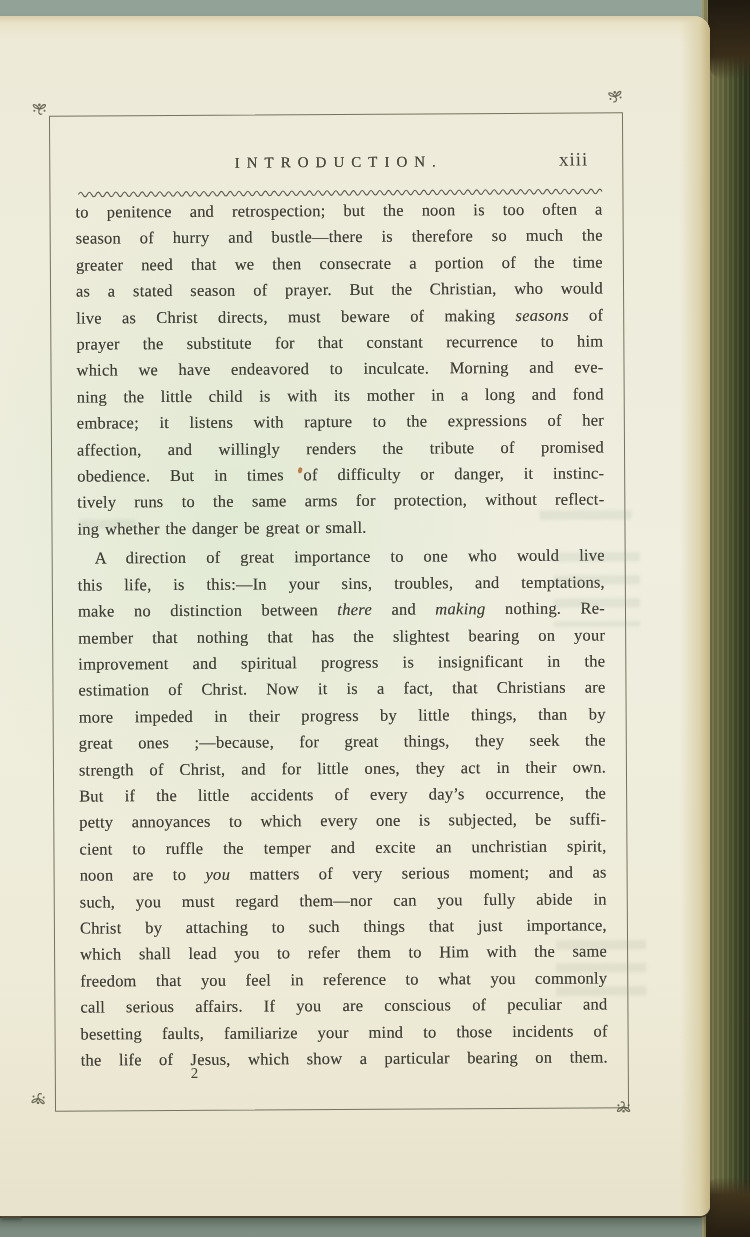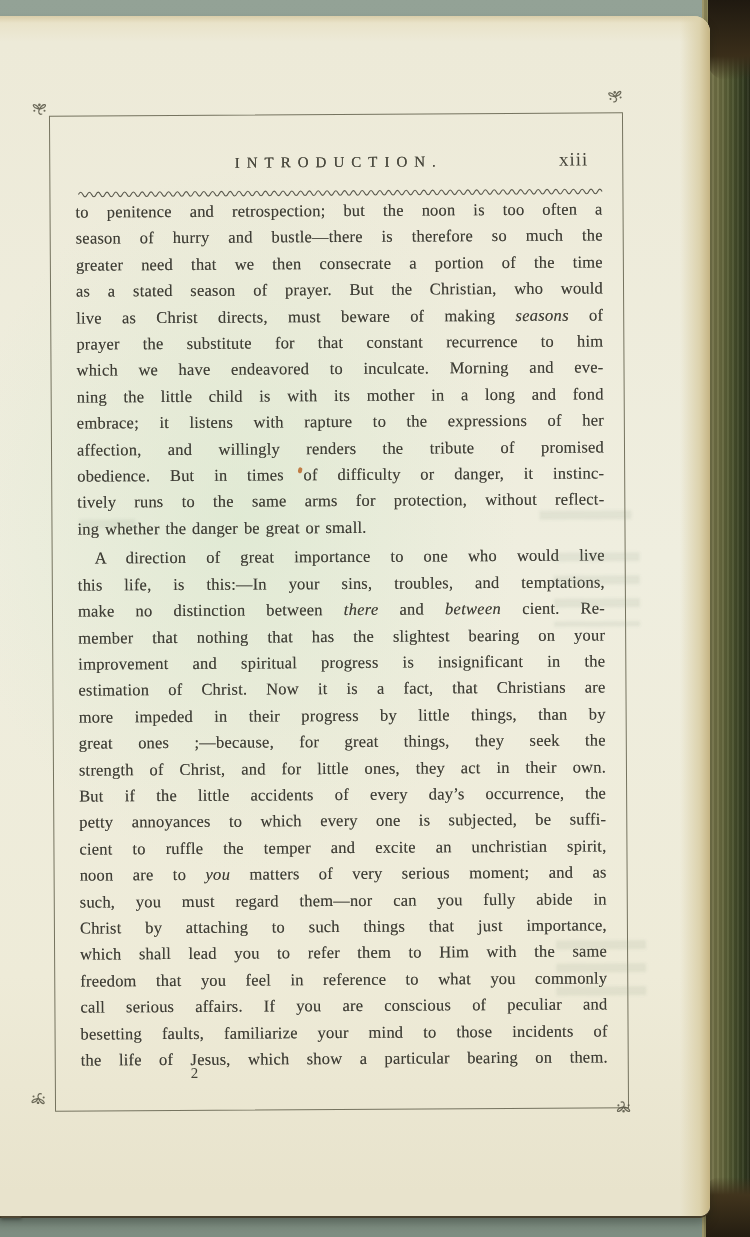--- a/index.html
+++ b/index.html
@@ -166,21 +166,21 @@
           <div class="tline"><span>ning the little child is with its mother in a long and fond</span></div>
           <div class="tline"><span>embrace; it listens with rapture to the expressions of her</span></div>
           <div class="tline"><span>affection, and willingly renders the tribute of promised</span></div>
           <div class="tline"><span>obedience.  But in times of difficulty or danger, it instinc-</span></div>
           <div class="tline"><span>tively runs to the same arms for protection, without reflect-</span></div>
           <div class="tline short"><span>ing whether the danger be great or small.</span></div>
         </div>
         <div class="para indent">
           <div class="tline"><span>A direction of great importance to one who would live</span></div>
           <div class="tline"><span>this life, is this:—In your sins, troubles, and temptations,</span></div>
-          <div class="tline"><span>make no distinction between </span><em>there</em><span> and </span><em>between</em><span> cient.  Re-</span></div>
+          <div class="tline"><span>make no distinction between </span><em>there</em><span> and </span><em>making</em><span> nothing.  Re-</span></div>
           <div class="tline"><span>member that nothing that has the slightest bearing on your</span></div>
           <div class="tline"><span>improvement and spiritual progress is insignificant in the</span></div>
           <div class="tline"><span>estimation of Christ.  Now it is a fact, that Christians are</span></div>
           <div class="tline"><span>more impeded in their progress by little things, than by</span></div>
           <div class="tline"><span>great ones ;—because, for great things, they seek the</span></div>
           <div class="tline"><span>strength of Christ, and for little ones, they act in their own.</span></div>
           <div class="tline"><span>But if the little accidents of every day’s occurrence, the</span></div>
           <div class="tline"><span>petty annoyances to which every one is subjected, be suffi-</span></div>
           <div class="tline"><span>cient to ruffle the temper and excite an unchristian spirit,</span></div>
           <div class="tline"><span>noon are to </span><em>you</em><span> matters of very serious moment; and as</span></div>

